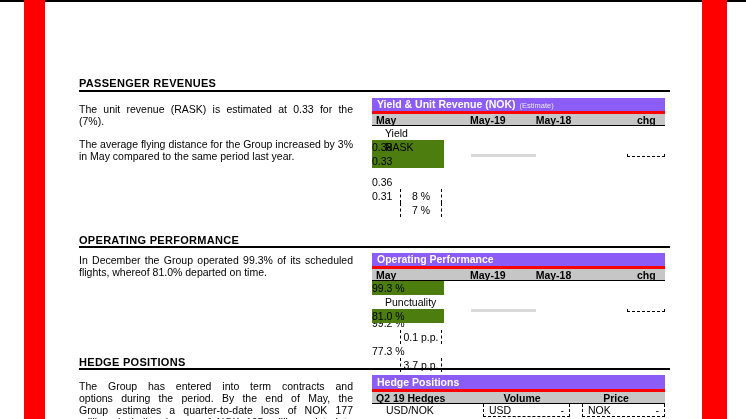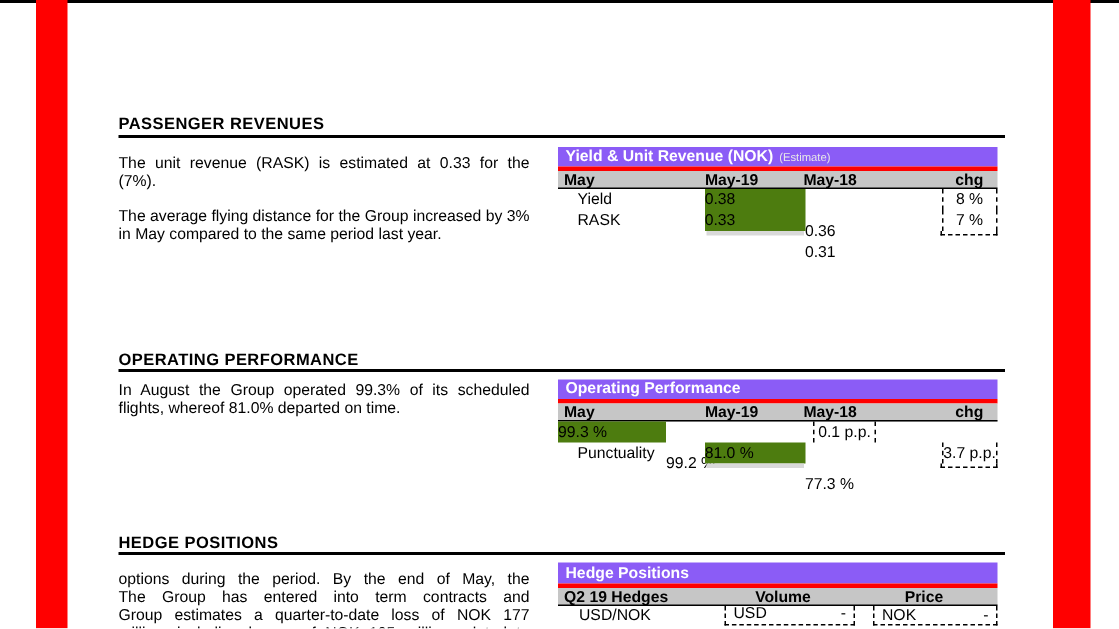--- a/index.html
+++ b/index.html
@@ -25,21 +25,21 @@
   .para .lline { text-align:left; }
 
   
   .tbl { left:372px; width:293px; font-size:10.5px; }
   .t-title { background:#8b5cf6; color:#fff; height:13px; line-height:13px;
              padding-left:5px; font-weight:bold; white-space:nowrap; }
   .t-title .note { font-weight:normal; font-size:7.5px; margin-left:4px; color:#e8e8e8; }
   .t-red { height:2.5px; background:#FF0000; }
   .t-head { display:flex; background:#C6C6C6; height:12px; line-height:12px;
             font-weight:bold; border-bottom:1.5px solid #000; }
-  .t-row  { display:flex; height:14px; line-height:14px; }
+  .t-row  { display:flex; height:14px; line-height:14px;flex-direction:column; }
   .c1 { width:109px; padding-left:4px; text-align:left; }
   .c2 { width:72px;  }
   .c3 { width:70px;  }
   .c4 { width:42px;  text-align:center;margin-left:28px; }
   .t-head .c2 { padding-right:12px; }
   .t-head .c3 { padding-right:11px; }
   .t-row .c1 { padding-left:13px; }
   .t-row .c2 { background:#4d7c0f; padding-right:28px; }
   .t-row .c3 { padding-right:11px;margin-top:21px; }
   .t-row .c4 { border-left:1px dashed #000; border-right:1px dashed #000; }
@@ -50,21 +50,21 @@
   
   .h-title { height:14px; line-height:14px; }
   .hc1 { width:105px; padding-left:4px; text-align:left; }
   .hc2 { width:90px; text-align:center; }
   .hc3 { width:98px; text-align:center; }
   .h-row { display:flex; height:13.5px; line-height:13px; }
   .h-label { width:111px; padding-left:14px; }
   .h-gap { width:12px; }
   .h-cell { display:flex; justify-content:space-between; padding:0 5px;
             border:1px dashed #000; border-top:none; }
-  .h-cell.vol { width:87px;align-items:center; }
+  .h-cell.vol { width:87px; }
   .h-cell.pri { width:83px; }
 </style>
 </head>
 <body>
 
 <div class="page">
 
   <div class="abs top-rule"></div>
   <div class="abs red-bar left"></div>
   <div class="abs red-bar right"></div>
@@ -109,21 +109,21 @@
       <div class="c2"></div>
       <div class="c3"></div>
       <div class="c4"></div>
     </div>
   </div>
 
   <div class="abs sec-h" style="top:234px">OPERATING PERFORMANCE</div>
   <div class="abs sec-hr" style="top:246px"></div>
 
   <div class="abs para" style="top:254px">
-    <div class="ln jline">In August the Group operated 99.3% of its scheduled</div>
+    <div class="ln jline">In December the Group operated 99.3% of its scheduled</div>
     <div class="ln lline">flights, whereof 81.0% departed on time.</div>
   </div>
 
   <div class="abs tbl" style="top:253px">
     <div class="t-title">
       <span>Operating Performance</span>
     </div>
     <div class="t-red"></div>
     <div class="t-head">
       <div class="c1">May</div>
@@ -147,22 +147,22 @@
       <div class="c2"></div>
       <div class="c3"></div>
       <div class="c4"></div>
     </div>
   </div>
 
   <div class="abs sec-h" style="top:356px">HEDGE POSITIONS</div>
   <div class="abs sec-hr" style="top:368px"></div>
 
   <div class="abs para" style="top:380px">
+    <div class="ln jline">The Group has entered into term contracts and</div>
     <div class="ln jline">options during the period. By the end of May, the</div>
-    <div class="ln jline">The Group has entered into term contracts and</div>
     <div class="ln jline">Group estimates a quarter-to-date loss of NOK 177</div>
     <div class="ln jline">million, including losses of NOK 105 million related to</div>
   </div>
 
   <div class="abs tbl" style="top:375px">
     <div class="t-title h-title">
       <span>Hedge Positions</span>
     </div>
     <div class="t-red"></div>
     <div class="t-head">

